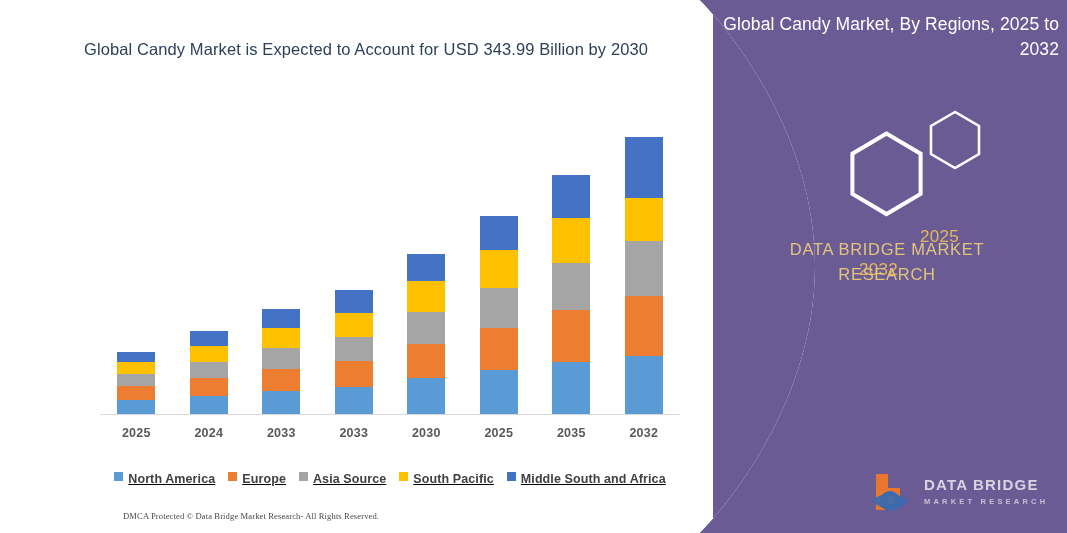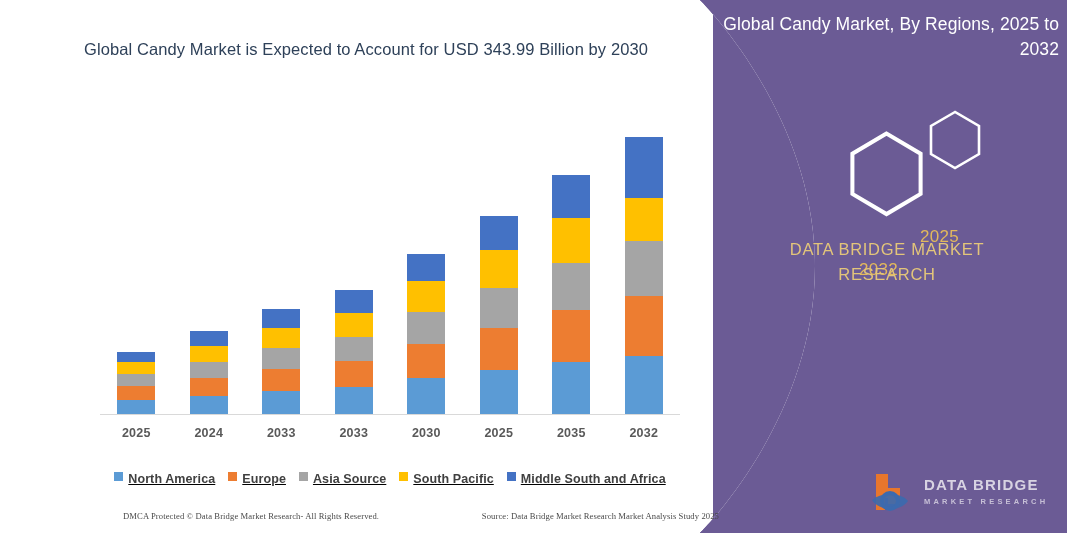--- a/index.html
+++ b/index.html
@@ -253,16 +253,15 @@
         <span class="legend-text">South Pacific</span>
       </div>
       <div class="legend-item">
         <span class="legend-swatch" style="background: rgb(68, 114, 196);"></span>
         <span class="legend-text">Middle South and Africa</span>
       </div>
     </div>
 
   <div class="footer">
     <span>DMCA Protected © Data Bridge Market Research- All Rights Reserved.</span>
-    <span>Source: Data Bridge Market Research  Market Analysis Study 2025</span>
   </div>
 
 </div>
 
 </body></html>

